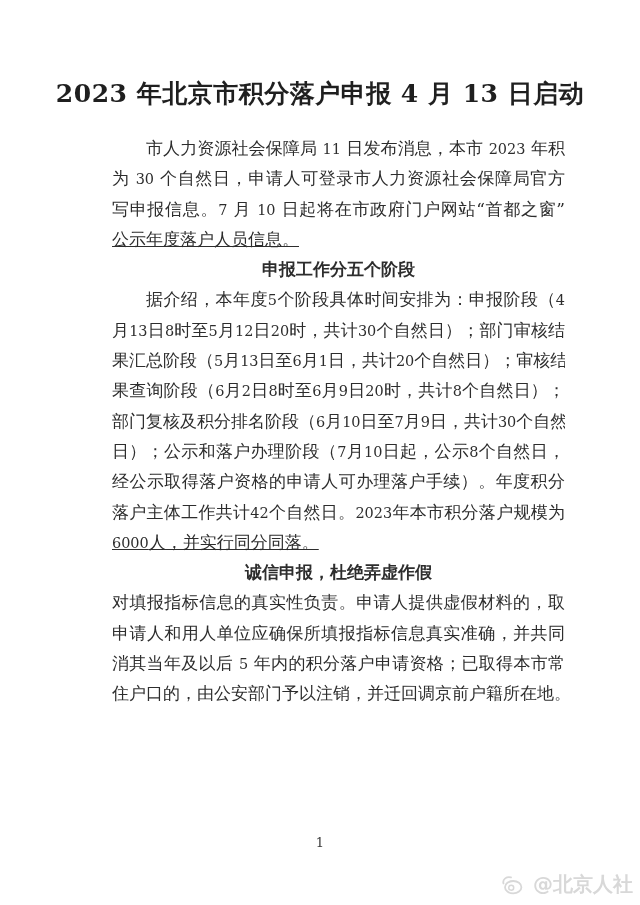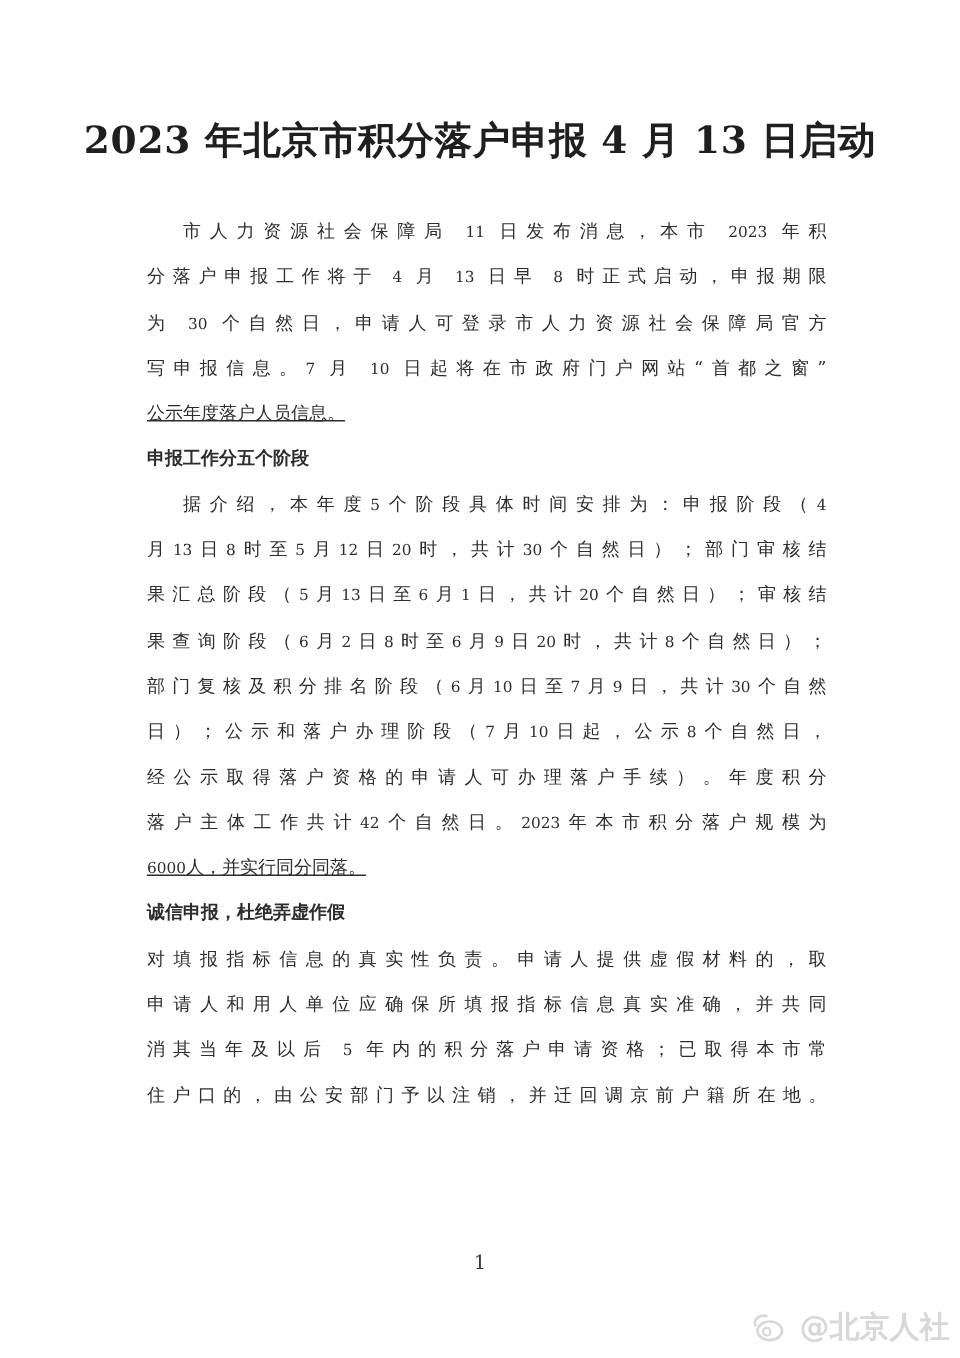--- a/index.html
+++ b/index.html
@@ -12,31 +12,31 @@
   }
   .page { position: relative; width: 638px; height: 905px; background: var(--background, #ffffff); }
 
   .doc-title {
     position: absolute; top: 77px; left: 0; width: 640px; margin: 0;
     text-align: center; font-size: 25px; font-weight: 700;
     color: var(--title, #1f1f1f); letter-spacing: 0.5px;
   }
 
   .article {
-    position: absolute; top: 139px; left: 98px; width: 453px;
-    font-size: 12px; line-height: 31px;
+    position: absolute; top: 139px; left: 112px; width: 453px;
+    font-size: 17px; line-height: 18px;
   }
   .para { margin: 0; }
   .line {
     height: 30.3px; overflow: hidden; white-space: nowrap;
     text-align: justify; text-align-last: justify; text-justify: distribute;
   }
   .line.first { text-indent: 2em; }
   .line.short-last { text-align-last: left; text-decoration: underline; }
-  .heading { height: 30.3px; font-weight: 700; }
+  .heading { height: 30.3px; font-weight: 700; text-align: center; }
   .num { font-size: 0.85em; }
   .latin { font-size: 0.8em; font-family: "DejaVu Sans", "Liberation Sans", sans-serif; }
 
   .page-number {
     position: absolute; top: 835px; left: 0; width: 640px;
     text-align: center; font-size: 13px; color: var(--page_number, #3a3a3a);
   }
 
   .watermark {
     position: absolute; right: 5px; bottom: 7px;
@@ -49,21 +49,20 @@
 </head>
 <body>
 
 <div class="page">
 
   <h1 class="doc-title">2023 年北京市积分落户申报 4 月 13 日启动</h1>
 
   <div class="article">
       <div class="para">
         <div class="line first">市人力资源社会保障局 <span class="num">11</span> 日发布消息，本市 <span class="num">2023</span> 年积</div>
-        <div class="line">分落户申报工作将于 <span class="num">4</span> 月 <span class="num">13</span> 日早 <span class="num">8</span> 时正式启动，申报期限</div>
         <div class="line">为 <span class="num">30</span> 个自然日，申请人可登录市人力资源社会保障局官方</div>
         <div class="line">写申报信息。<span class="num">7</span> 月 <span class="num">10</span> 日起将在市政府门户网站“首都之窗”</div>
         <div class="line short-last">公示年度落户人员信息。</div>
       </div>
       <div class="heading">申报工作分五个阶段</div>
       <div class="para">
         <div class="line first">据介绍，本年度<span class="num">5</span>个阶段具体时间安排为：申报阶段（<span class="num">4</span></div>
         <div class="line">月<span class="num">13</span>日<span class="num">8</span>时至<span class="num">5</span>月<span class="num">12</span>日<span class="num">20</span>时，共计<span class="num">30</span>个自然日）；部门审核结</div>
         <div class="line">果汇总阶段（<span class="num">5</span>月<span class="num">13</span>日至<span class="num">6</span>月<span class="num">1</span>日，共计<span class="num">20</span>个自然日）；审核结</div>
         <div class="line">果查询阶段（<span class="num">6</span>月<span class="num">2</span>日<span class="num">8</span>时至<span class="num">6</span>月<span class="num">9</span>日<span class="num">20</span>时，共计<span class="num">8</span>个自然日）；</div>

